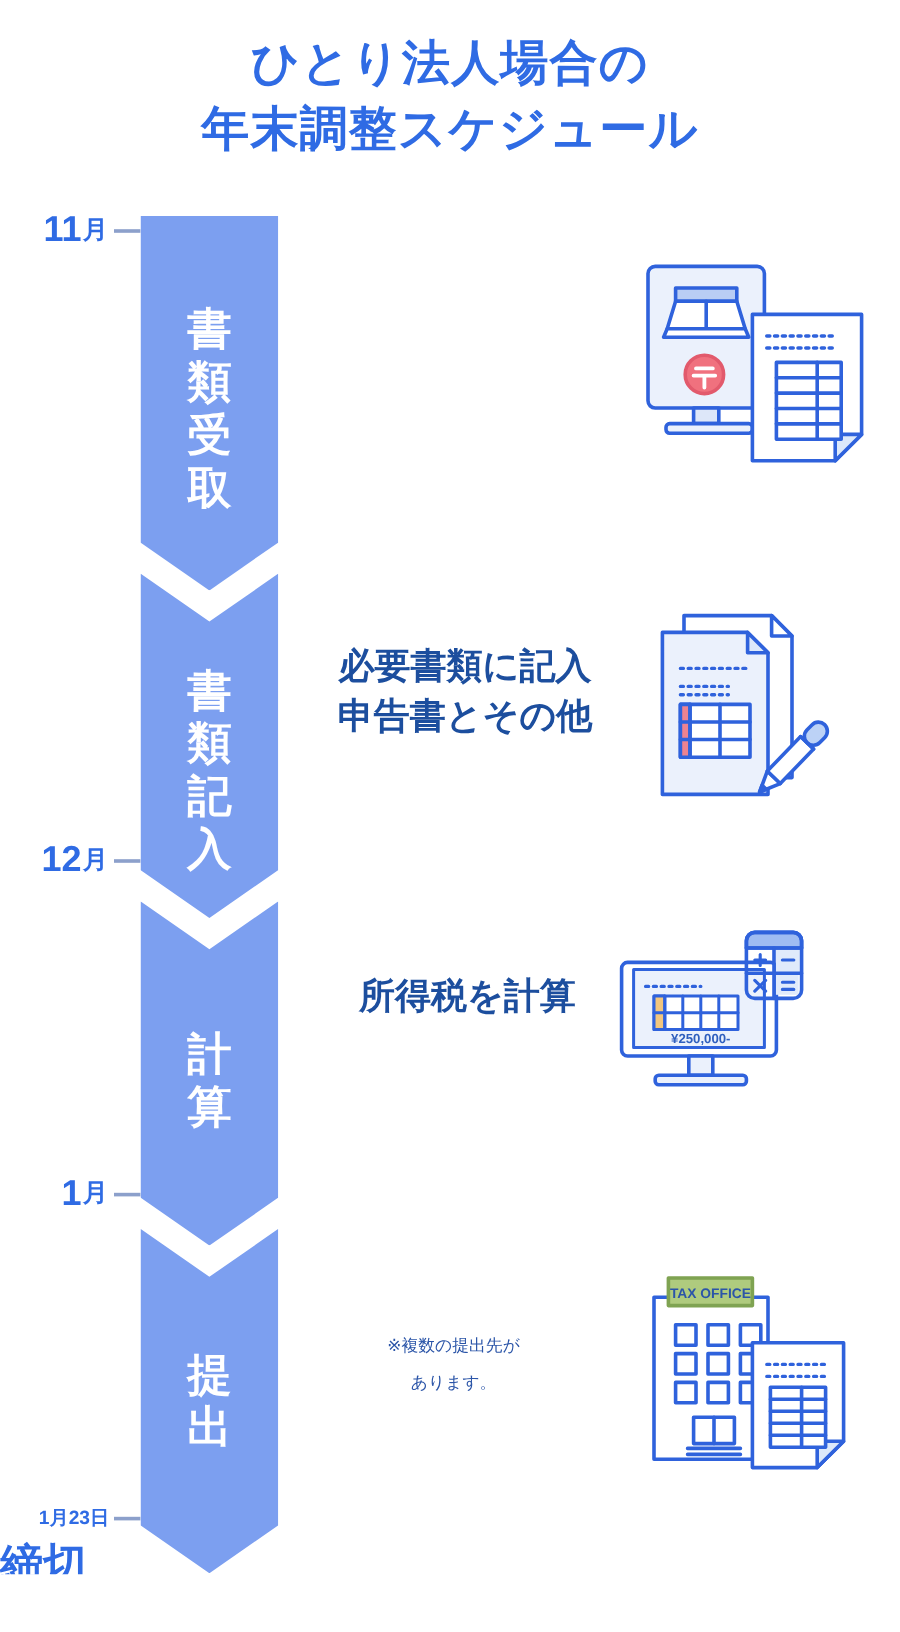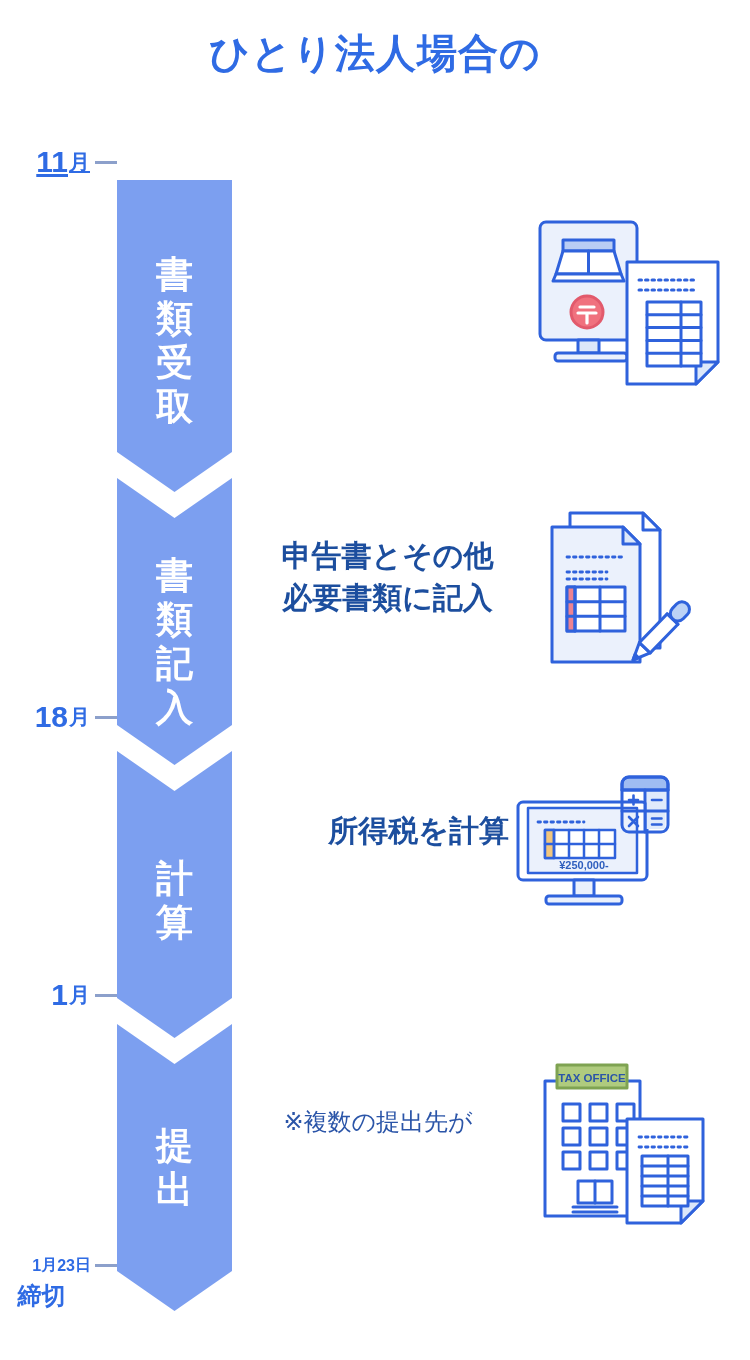--- a/index.html
+++ b/index.html
@@ -29,37 +29,38 @@
   .stage span{color:#ffffff;font-size:37px;font-weight:bold;line-height:44px;}
 
   
   .milestone{position:absolute;left:0;width:117px;display:flex;align-items:center;
              justify-content:flex-end;color:#2F6BE4;font-weight:600;}
   .milestone .num{font-size:30px;line-height:32px;}
   .milestone .unit{font-size:21px;line-height:32px;margin:0 1px;}
   .tick{width:22px;height:3px;background:#8CA0CB;margin-left:4px;flex:0 0 auto;}
   .milestone-deadline{position:absolute;left:0;width:117px;color:#2F6BE4;font-weight:600;}
   .milestone-deadline .row1{display:flex;align-items:center;justify-content:flex-end;}
-  .milestone-deadline .row2{text-align:center;font-size:24px;margin-top:4px;padding-right:34px;}
+  .milestone-deadline .row2{text-align:left;font-size:36px;margin-top:4px;padding-right:34px;}
 
   
   .step-text{position:absolute;color:#1C4E9E;font-weight:bold;font-size:30px;
              line-height:42px;text-align:center;}
-  .note{color:#2B55A8;font-weight:normal;font-size:24px;line-height:31px;margin-top:8px;}
+  .note{color:#2B55A8;font-weight:normal;font-size:14px;line-height:31px;margin-top:8px;}
 
   .icon-box{position:absolute;}
   svg{display:block;}
 </style>
 </head>
 <body>
 
 <div class="page">
 
   <div class="title">
     <div>ひとり法人場合の</div>
+    <div>年末調整スケジュール</div>
   </div>
 
   <div class="seg seg-1">
     <div class="stage">
       <span>書</span>
       <span>類</span>
       <span>受</span>
       <span>取</span>
     </div>
   </div>
@@ -77,27 +78,27 @@
       <span>算</span>
     </div>
   </div>
   <div class="seg seg-4">
     <div class="stage">
       <span>提</span>
       <span>出</span>
     </div>
   </div>
 
-  <div class="milestone" style="top:146px;height:32px;text-decoration:underline;">
+  <div class="milestone" style="top:176px;height:32px;">
     <span class="num">11</span>
     <span class="unit">月</span>
     <span class="tick"></span>
   </div>
   <div class="milestone" style="top:701px;height:32px;">
-    <span class="num">18</span>
+    <span class="num">12</span>
     <span class="unit">月</span>
     <span class="tick"></span>
   </div>
   <div class="milestone" style="top:979px;height:32px;">
     <span class="num">1</span>
     <span class="unit">月</span>
     <span class="tick"></span>
   </div>
   <div class="milestone-deadline" style="top:1255px;">
     <div class="row1">
@@ -105,31 +106,32 @@
       <span class="unit">月</span>
       <span class="num">23</span>
       <span class="unit">日</span>
       <span class="tick"></span>
     </div>
     <div class="row2">締切</div>
   </div>
 
 
   <div class="step-text" style="left:250px;top:535px;width:275px;">
+    <div>必要書類に記入</div>
     <div>申告書とその他</div>
-    <div>必要書類に記入</div>
-  </div>
-
-  <div class="step-text" style="left:234px;top:810px;width:275px;text-align:right;">
+  </div>
+
+  <div class="step-text" style="left:252px;top:810px;width:275px;">
     <div>所得税を計算</div>
   </div>
 
   <div class="step-text" style="left:268px;top:1098px;width:220px;">
     <div class="note">
       <div>※複数の提出先が</div>
+      <div>あります。</div>
     </div>
   </div>
 
   <div class="icon-box" style="left:535px;top:214px;">
     <svg width="195" height="172" viewBox="0 0 195 172" fill="none" stroke="#2F62DC" stroke-width="3" stroke-linejoin="round" stroke-linecap="round">
       <rect x="5" y="8" width="97" height="118" rx="6" fill="#EBF1FC"></rect>
       <rect x="28" y="26" width="51" height="11" fill="#B9CDF4"></rect>
       <polygon points="28,37 79,37 86,60 21,60" fill="#ffffff"></polygon>
       <line x1="53.5" y1="37" x2="53.5" y2="60"></line>
       <polygon points="21,60 86,60 89,67 18,67" fill="#ffffff"></polygon>

